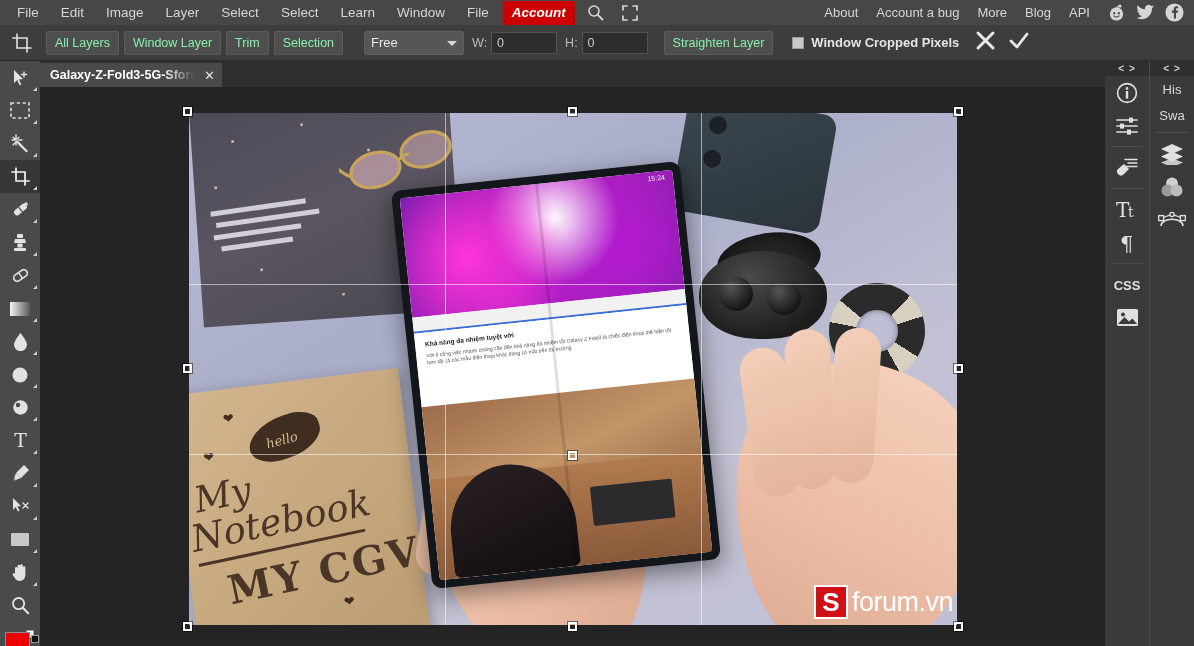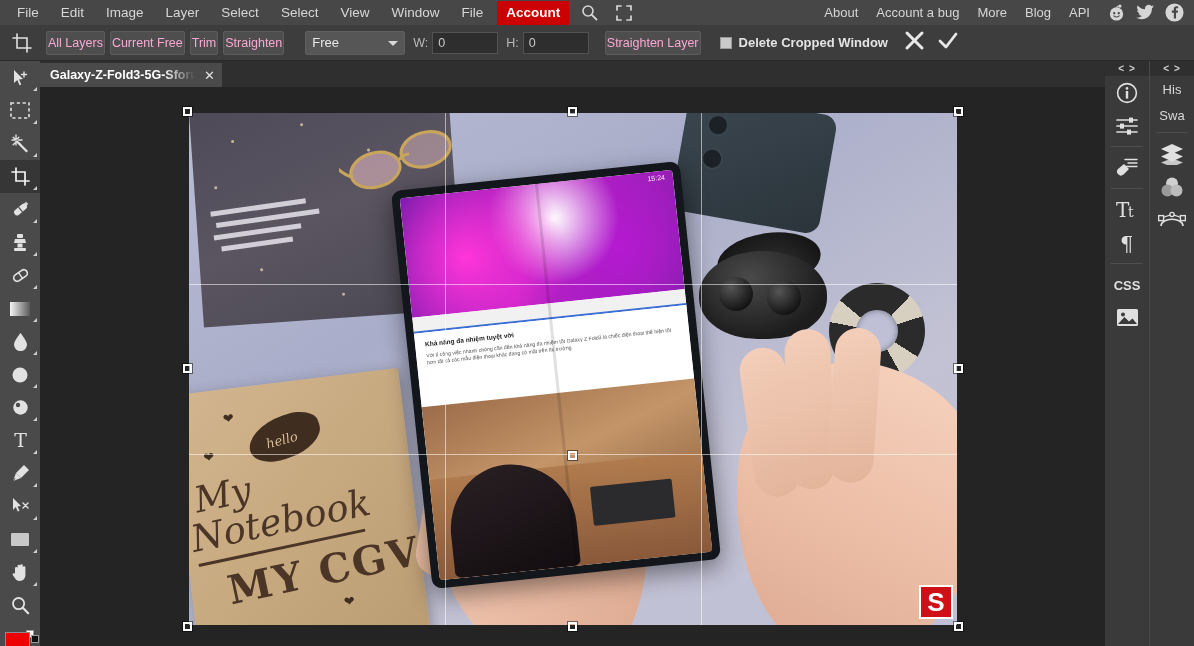--- a/index.html
+++ b/index.html
@@ -18,21 +18,21 @@
     background: #474747;
     display: flex; align-items: center;
   }
   .menu-left { display: flex; align-items: center; padding-left: 6px; }
   .menu-item {
     color: #d6d6d6; font-size: 13.5px; padding: 4px 11px;
     line-height: 16px; white-space: nowrap; cursor: default;
   }
   .menu-item.account {
     background: #cc0000; color: #ffffff; font-weight: bold;
-    padding: 4px 9px; margin: 0 3px;
+    padding: 4px 9px; margin: 0 3px; font-style: italic;
   }
   .menu-icon-btn {
     color: #d6d6d6; padding: 2px 9px; display: flex; align-items: center;
   }
   .menu-right {
     margin-left: auto; display: flex; align-items: center; padding-right: 10px;
   }
   .menu-right .menu-item { font-size: 13px; padding: 20px 9px; }
   .social { display: flex; align-items: center; gap: 10px; padding-left: 8px; }
   .social svg { display: block; }
@@ -42,23 +42,23 @@
     position: absolute; left: 0; top: 25px; width: 1194px; height: 36px;
     background: #3d3d3d;
     border-bottom: 1px solid #2a2a2a;
     display: flex; align-items: center; padding-left: 8px;
   }
   .opt-tool-icon {
     width: 28px; height: 28px; display: flex; align-items: center;
     justify-content: center; margin-right: 10px;
   }
   .opt-btn {
-    background: #4e4e4e; color: #f9a8d4; font-size: 12.5px;
+    background: #4e4e4e; color: #86efac; font-size: 12.5px;
     border: 1px solid #5c5c5c; border-radius: 2px;
-    padding: 4px 1px; margin-right: 5px; height: 24px;
+    padding: 4px 8px; margin-right: 5px; height: 24px;
     display: flex; align-items: center; line-height: 14px; cursor: default;
   }
   .opt-sep { width: 16px; }
   .opt-select {
     background: #565656; color: #e8e8e8; font-size: 13px;
     border: 1px solid #606060; border-radius: 2px;
     height: 24px; width: 100px; display: flex; align-items: center;
     padding: 0 6px; position: relative; cursor: default;
   }
   .opt-select .caret {
@@ -347,21 +347,21 @@
 <div id="app">
 
   <div id="menubar">
     <div class="menu-left">
       <div class="menu-item">File</div>
       <div class="menu-item">Edit</div>
       <div class="menu-item">Image</div>
       <div class="menu-item">Layer</div>
       <div class="menu-item">Select</div>
       <div class="menu-item">Select</div>
-      <div class="menu-item">View</div>
+      <div class="menu-item">Learn</div>
       <div class="menu-item">Window</div>
       <div class="menu-item">File</div>
       <div class="menu-item account">Account</div>
       <div class="menu-icon-btn">
         <svg width="17" height="17" viewBox="0 0 17 17">
             <circle cx="7" cy="7" r="5" fill="none" stroke="#d6d6d6" stroke-width="1.6"></circle>
             <line x1="10.8" y1="10.8" x2="15.5" y2="15.5" stroke="#d6d6d6" stroke-width="1.8" stroke-linecap="round"></line>
           </svg>
       </div>
       <div class="menu-icon-btn">
@@ -406,37 +406,37 @@
   </div>
 
   <div id="optionsbar">
     <div class="opt-tool-icon">
       <svg width="20" height="20" viewBox="0 0 20 20" fill="none" stroke="#e0e0e0" stroke-width="1.6" stroke-linecap="round">
         <path d="M5 1v14h14"></path>
           <path d="M1 5h14v14"></path>
       </svg>
     </div>
     <div class="opt-btn">All Layers</div>
-    <div class="opt-btn">Current Free</div>
+    <div class="opt-btn">Window Layer</div>
     <div class="opt-btn">Trim</div>
-    <div class="opt-btn">Straighten</div>
+    <div class="opt-btn">Selection</div>
     <div class="opt-sep"></div>
     <div class="opt-select">
       <span>Free</span>
       <span class="caret"></span>
     </div>
     <span class="opt-field-label">W:</span>
     <div class="opt-input">0</div>
     <span class="opt-field-label">H:</span>
     <div class="opt-input">0</div>
     <div class="opt-sep"></div>
     <div class="opt-btn">Straighten Layer</div>
     <div class="opt-check-wrap">
       <span class="opt-check"></span>
-      <span class="opt-check-label">Delete Cropped Window</span>
+      <span class="opt-check-label">Window Cropped Pixels</span>
     </div>
     <div class="opt-confirm">
       <span>
         <svg width="21" height="21" viewBox="0 0 21 21" stroke="#e8e8e8" stroke-width="3" stroke-linecap="round">
             <line x1="3" y1="3" x2="18" y2="18"></line>
             <line x1="18" y1="3" x2="3" y2="18"></line>
           </svg>
       </span>
       <span>
         <svg width="22" height="21" viewBox="0 0 22 21" fill="none" stroke="#e8e8e8" stroke-width="2.8" stroke-linecap="round" stroke-linejoin="round">
@@ -676,20 +676,21 @@
             </div>
           </div>
           <div class="fold-crease"></div>
         </div>
       </div>
 
       <div class="watermark">
         <span class="wm-s">
           <span>S</span>
         </span>
+        <span class="wm-txt">forum.vn</span>
       </div>
     </div>
 
     <div id="crop-overlay">
       <span class="gridline gl-v" style="left:256px"></span>
       <span class="gridline gl-v" style="left:512px"></span>
       <span class="gridline gl-h" style="top:171px"></span>
       <span class="gridline gl-h" style="top:341px"></span>
 
       <span class="handle" style="left:-6px;  top:-6px"></span>

